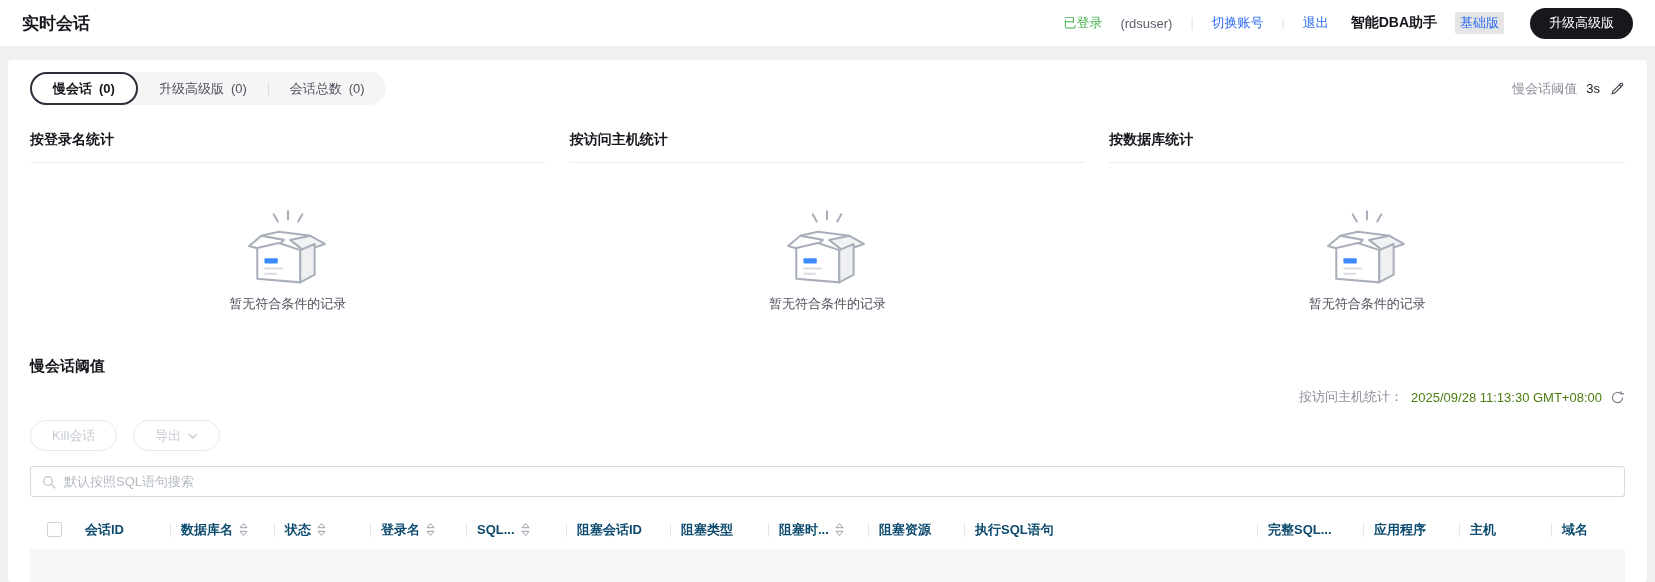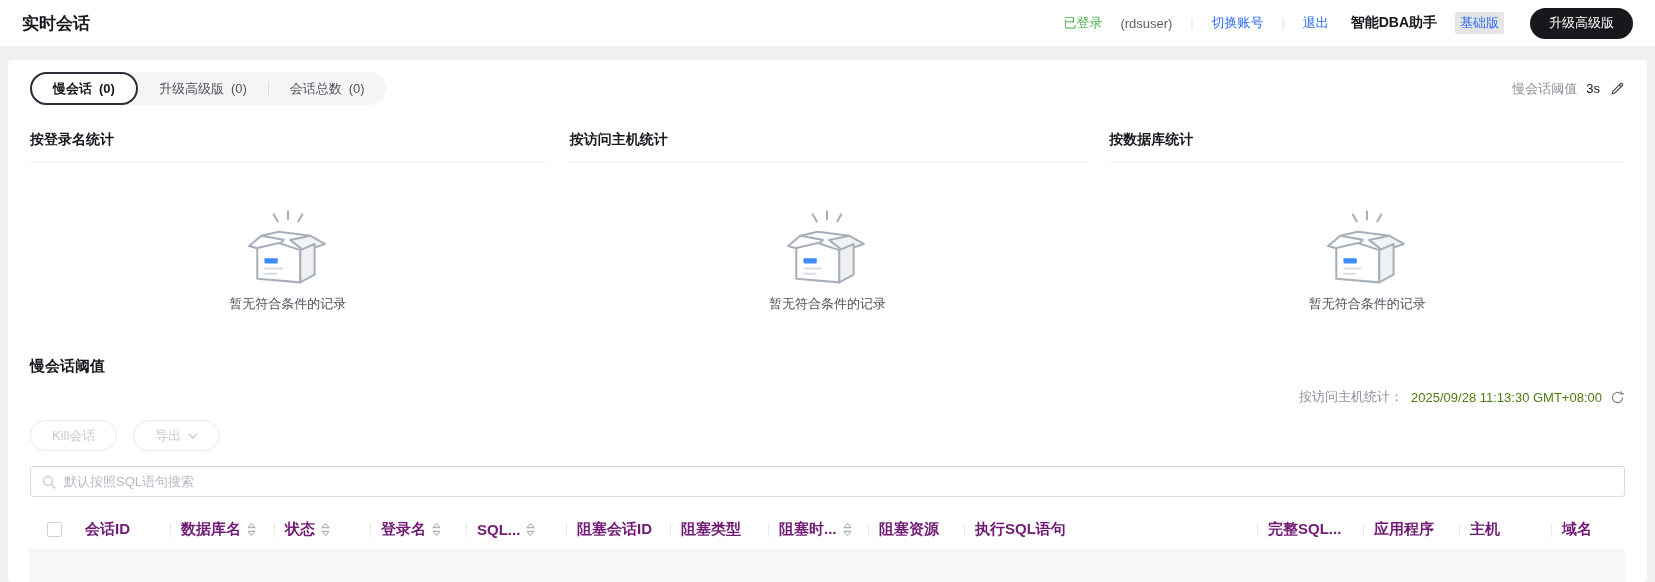--- a/index.html
+++ b/index.html
@@ -41,21 +41,21 @@
   .list-title { font-size:15px; font-weight:bold; color:#15171c; margin-top:38px; }
   .sync-row { display:flex; justify-content:flex-end; align-items:center; gap:8px; margin-top:12px; }
   .sync-label { color:#8a8e99; }
   .sync-time { color:#4d7c0f; }
   .btn-row { display:flex; gap:16px; margin-top:14px; }
   .btn { height:31px; border-radius:16px; border:1px solid #e7e8eb; background:#fff; color:#c6cad1; font-size:13px; padding:0 21px; display:flex; align-items:center; gap:7px; font-family:inherit; }
   .search-box { margin-top:15px; height:31px; border:1px solid #d6d9df; border-radius:3px; display:flex; align-items:center; padding:0 11px; gap:8px; background:#fff; }
   .search-box input { border:none; outline:none; flex:1; font-size:13px; color:#333; background:transparent; font-family:inherit; }
   .search-box input::placeholder { color:#b3b8c1; }
   
-  .table-header { display:flex; align-items:center; margin-top:16px; height:33px; font-size:15px; font-weight:bold; color:#701a75; overflow:hidden; white-space:nowrap;justify-content:flex-end; }
+  .table-header { display:flex; align-items:center; margin-top:16px; height:33px; font-size:13px; font-weight:bold; color:#0c4a6e; overflow:hidden; white-space:nowrap;justify-content:flex-end; }
   .th { display:flex; align-items:center; gap:6px; padding:0 11px; position:relative; height:100%; flex-shrink:0; }
   .th.lined::before { content:""; position:absolute; left:0; top:10px; height:14px; width:1px; background:#e7e8eb; }
   .th-grow { flex-grow:1; flex-shrink:1; }
   .checkbox { width:15px; height:15px; border:1px solid #cfd3da; border-radius:2px; background:#fff; cursor:pointer; }
   .c-check{width:44px; padding-left:17px;} .c-w96{width:96px;} .c-w104{width:104px;} .c-w100{width:100px;} .c-w98{width:98px;} .c-w106{width:106px;} .c-w92{width:92px;} .c-w70{width:74px;}
   .body-strip { position:absolute; left:22px; right:22px; bottom:0; height:33px; background:#f6f7f8; }
   .sort-icon { display:flex; }
 </style>
 </head>
 <body>

